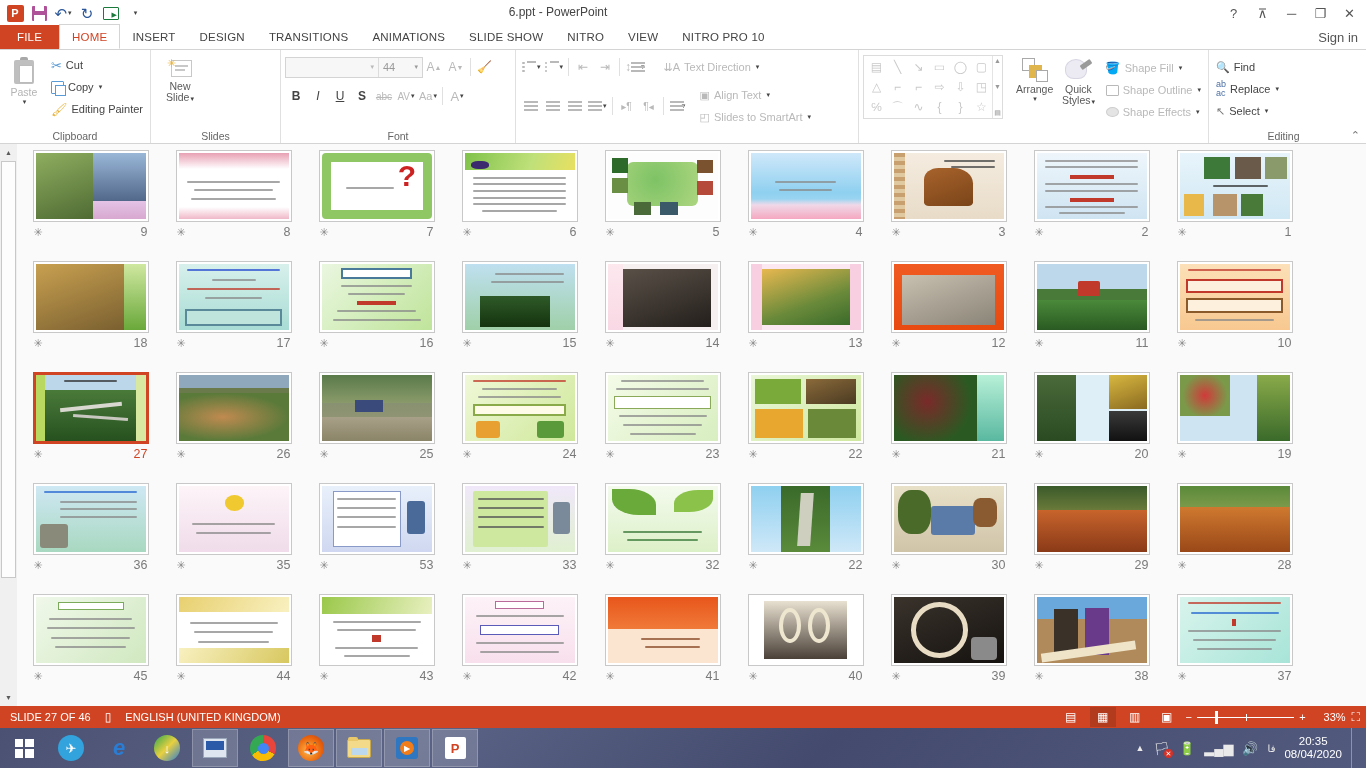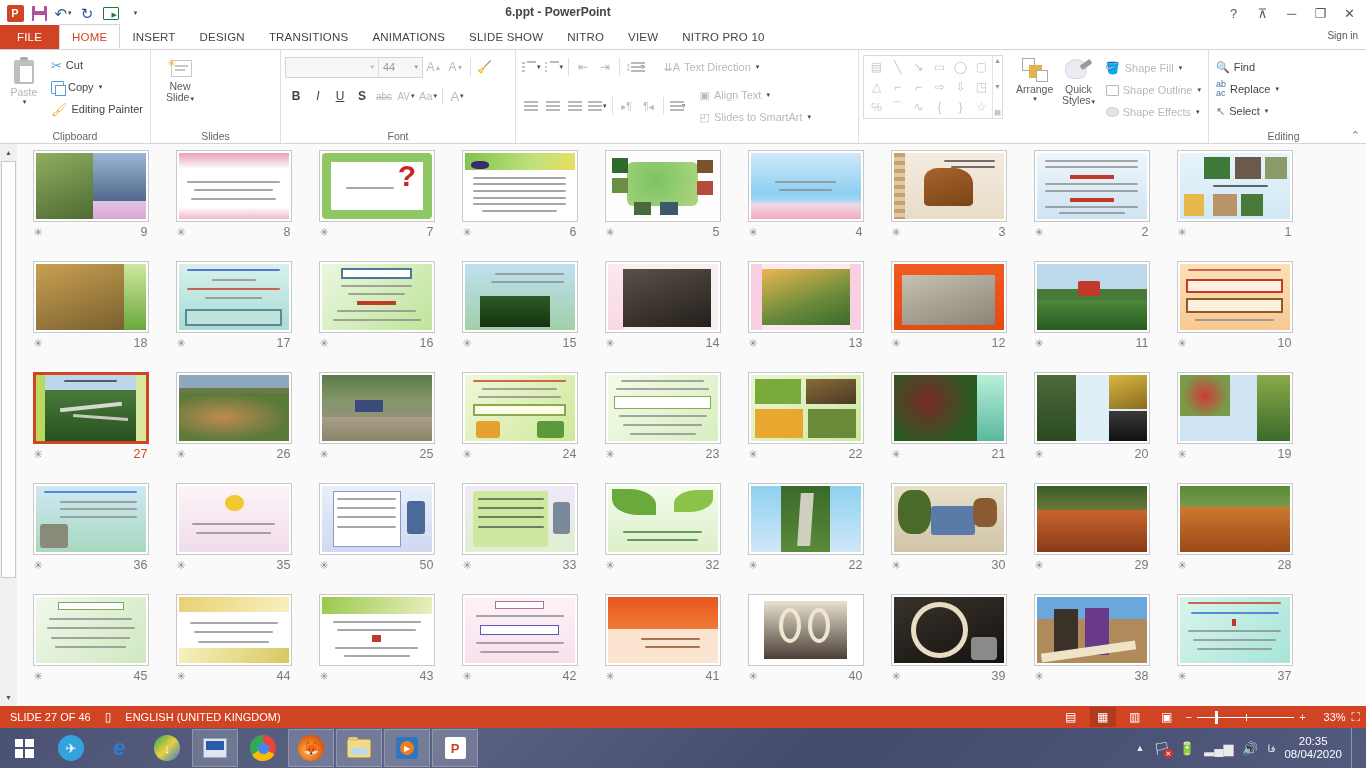--- a/index.html
+++ b/index.html
@@ -29,21 +29,21 @@
   .save-ico { width: 15px; height: 15px; background: #b0529a; position: relative; border-radius: 1px; }
   .save-ico::before { content:""; position:absolute; left:3px; top:0; width:9px; height:5px; background:#fff; }
   .save-ico::after { content:""; position:absolute; left:2px; bottom:0; width:11px; height:6px; background:#fff; }
   .arrow-ico { color: #2b579a; font-size: 15px; line-height: 15px; }
   .tiny-caret { font-size: 7px; color: #444; margin-left: 1px; }
   .pres-ico { width: 16px; height: 13px; border: 1.5px solid #1a7a3c; border-radius: 1px; position: relative; }
   .pres-ico::after { content:"▶"; position:absolute; right:1px; bottom:0px; font-size:7px; color:#1a7a3c; }
 
   .app-title {
     position: absolute; top: 5px; left: 0; width: 1116px; text-align: center;
-    font-size: 12px; color: #444; font-weight: bold;
+    font-size: 12px; color: #444;
   }
   .win-ctrls { position: absolute; top: 3px; right: 2px; display: flex; }
   .win-btn {
     width: 29px; height: 21px; display:flex; align-items:center; justify-content:center;
     font-size: 13px; color: #555; cursor: default;
   }
 
   
   .tabstrip {
     position: absolute; top: 26px; left: 0; width: 1366px; height: 24px;
@@ -51,21 +51,21 @@
     display: flex; align-items: flex-end;
   }
   .tab {
     height: 24px; line-height: 24px; padding: 0 12px;
     font-size: 11.5px; color: #444; letter-spacing: .2px; cursor: default;
     white-space: nowrap;
   }
   .tab.file { background: #d04423; color: #fff; font-weight: normal; padding: 0 17px; }
   .tab.active { color: #d04423; background: #fff; border: 1px solid #d4d4d4; border-bottom: 1px solid #fff;
                 position: relative; z-index: 2; height: 25px; line-height: 24px; }
-  .signin { position:absolute; right: 8px; top: 4px; font-size: 10px; color: #555; }
+  .signin { position:absolute; right: 8px; top: 4px; font-size: 13px; color: #555; }
 
   
   .ribbon {
     position: absolute; top: 50px; left: 0; width: 1366px; height: 94px;
     background: #fff; border-bottom: 1px solid #d4d4d4;
     display: flex; align-items: stretch;
   }
   .grp { position: relative; height: 93px; padding: 2px 4px 0 4px; display: flex; flex-direction: column; }
   .grp + .grp { border-left: 1px solid #e0e0e0; }
   .grp-body { flex: 1; display: flex; align-items: flex-start; padding-top: 2px; }
@@ -1044,21 +1044,21 @@
               <div style="position:absolute;left:10%;top:8%;right:28%;bottom:8%;border:1.5px solid #8a9ac8;background:#fff"></div>
               <div class="t-txt" style="top:18%;left:14%;right:32%"></div>
               <div class="t-txt" style="top:32%;left:14%;right:32%"></div>
               <div class="t-txt" style="top:46%;left:14%;right:32%"></div>
               <div class="t-txt" style="top:60%;left:14%;right:32%"></div>
               <div style="position:absolute;right:6%;top:22%;width:16%;height:50%;background:#4a6a9a;border-radius:3px"></div>
             </div>
           </div>
           <div class="meta">
             <span class="star">✳</span>
-            <span class="snum">50</span>
+            <span class="snum">53</span>
           </div>
         </div>
         <div class="cell">
           <div class="thumbwrap">
             <div class="thumb" style="background:linear-gradient(180deg,#f0e8fa,#e0f0d0)">
               <div style="position:absolute;left:8%;top:8%;right:24%;bottom:8%;background:#cfe8a0;border-radius:2px"></div>
               <div class="t-txt" style="top:18%;left:12%;right:28%;background:#555"></div>
               <div class="t-txt" style="top:32%;left:12%;right:28%;background:#555"></div>
               <div class="t-txt" style="top:46%;left:12%;right:28%;background:#555"></div>
               <div class="t-txt" style="top:60%;left:12%;right:28%;background:#555"></div>

